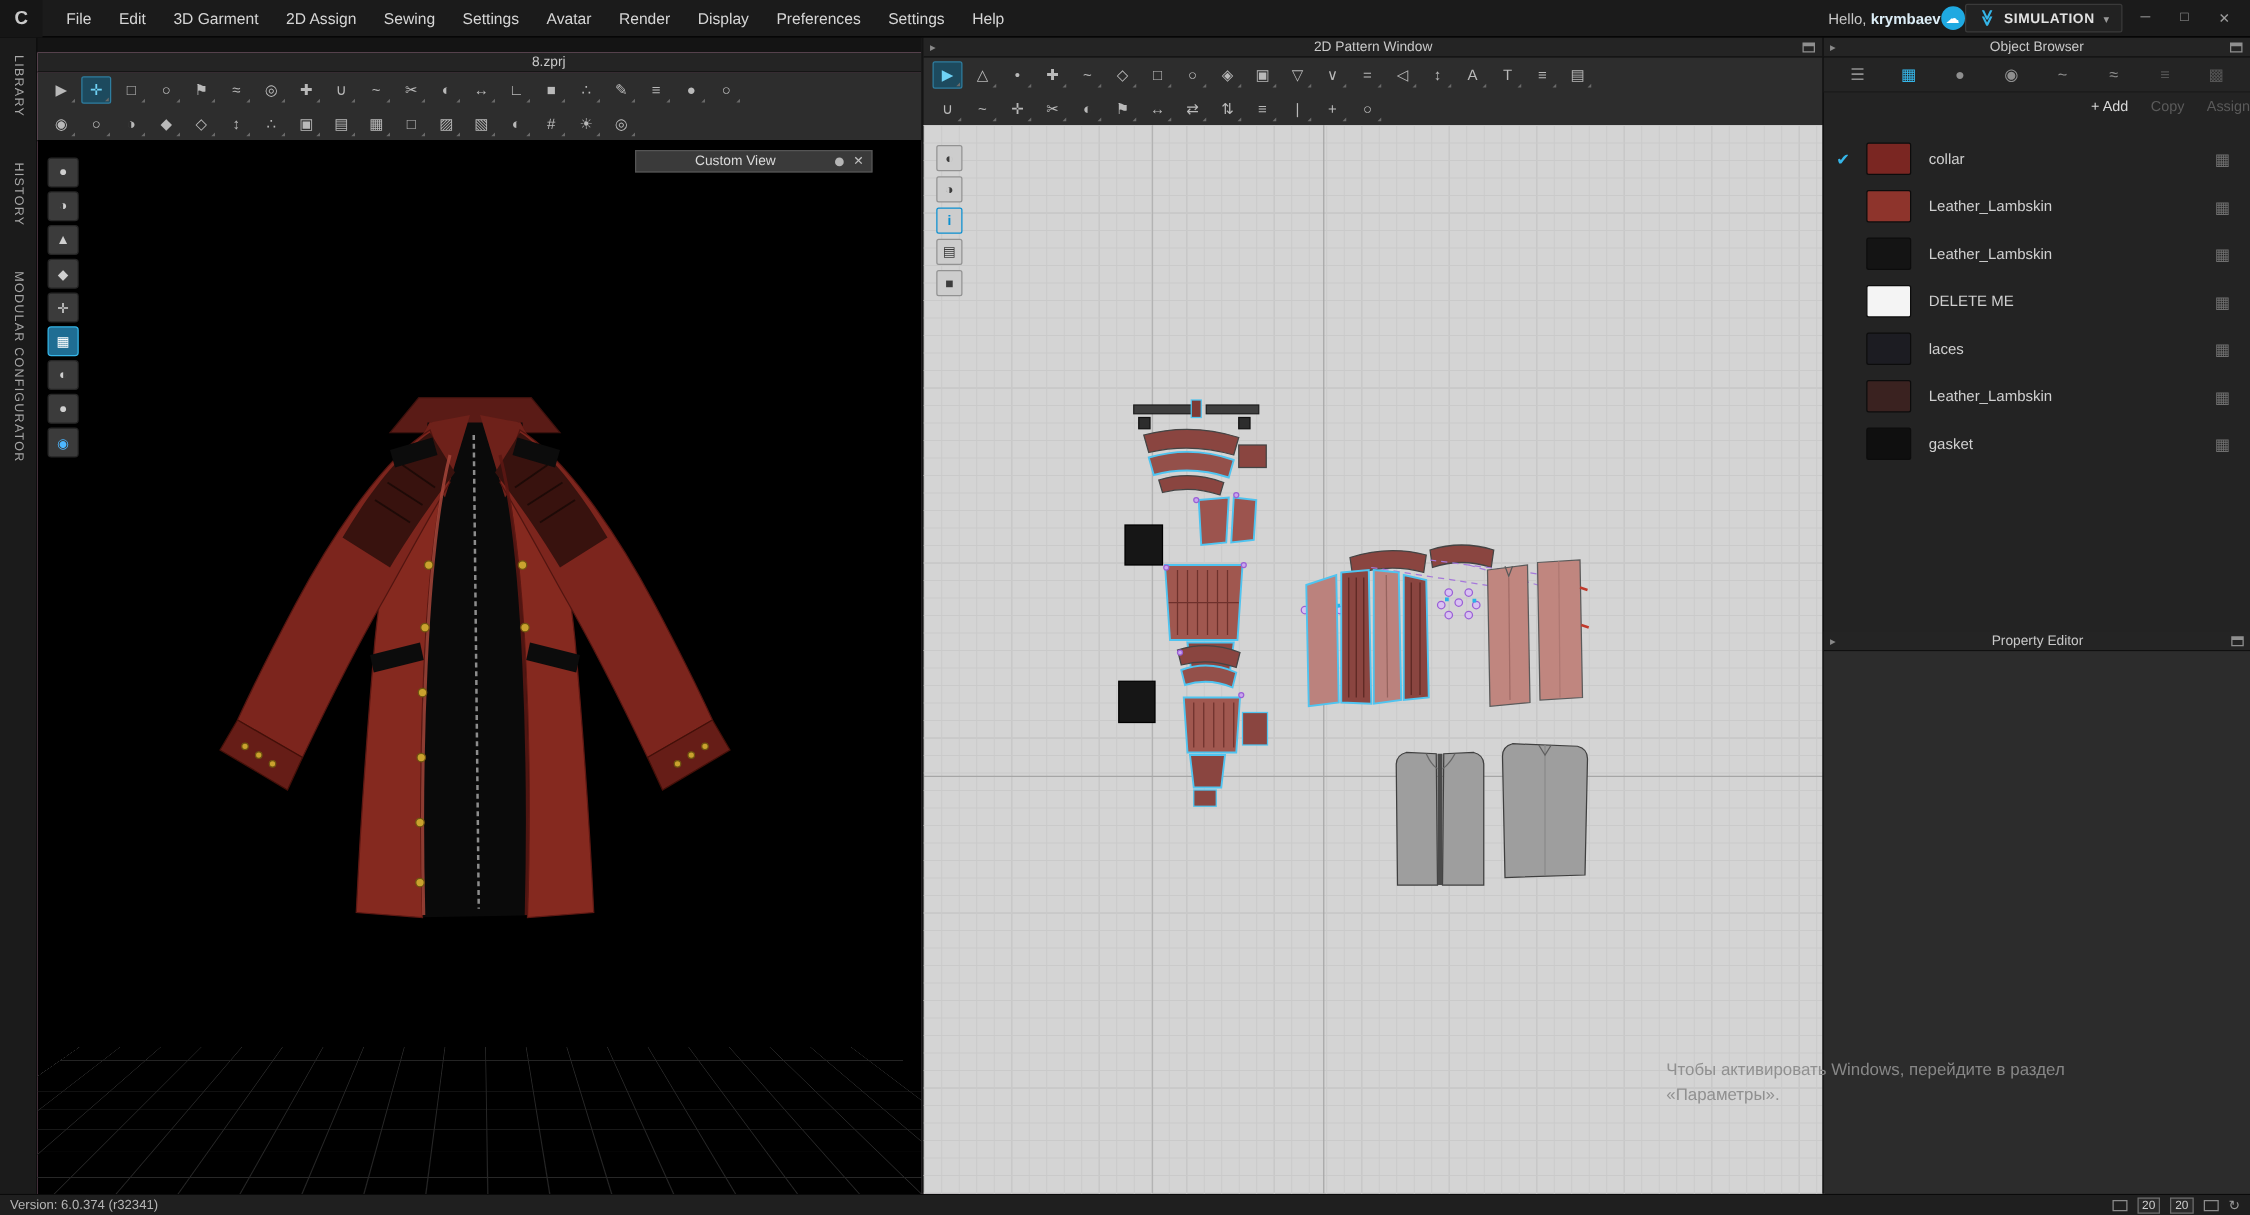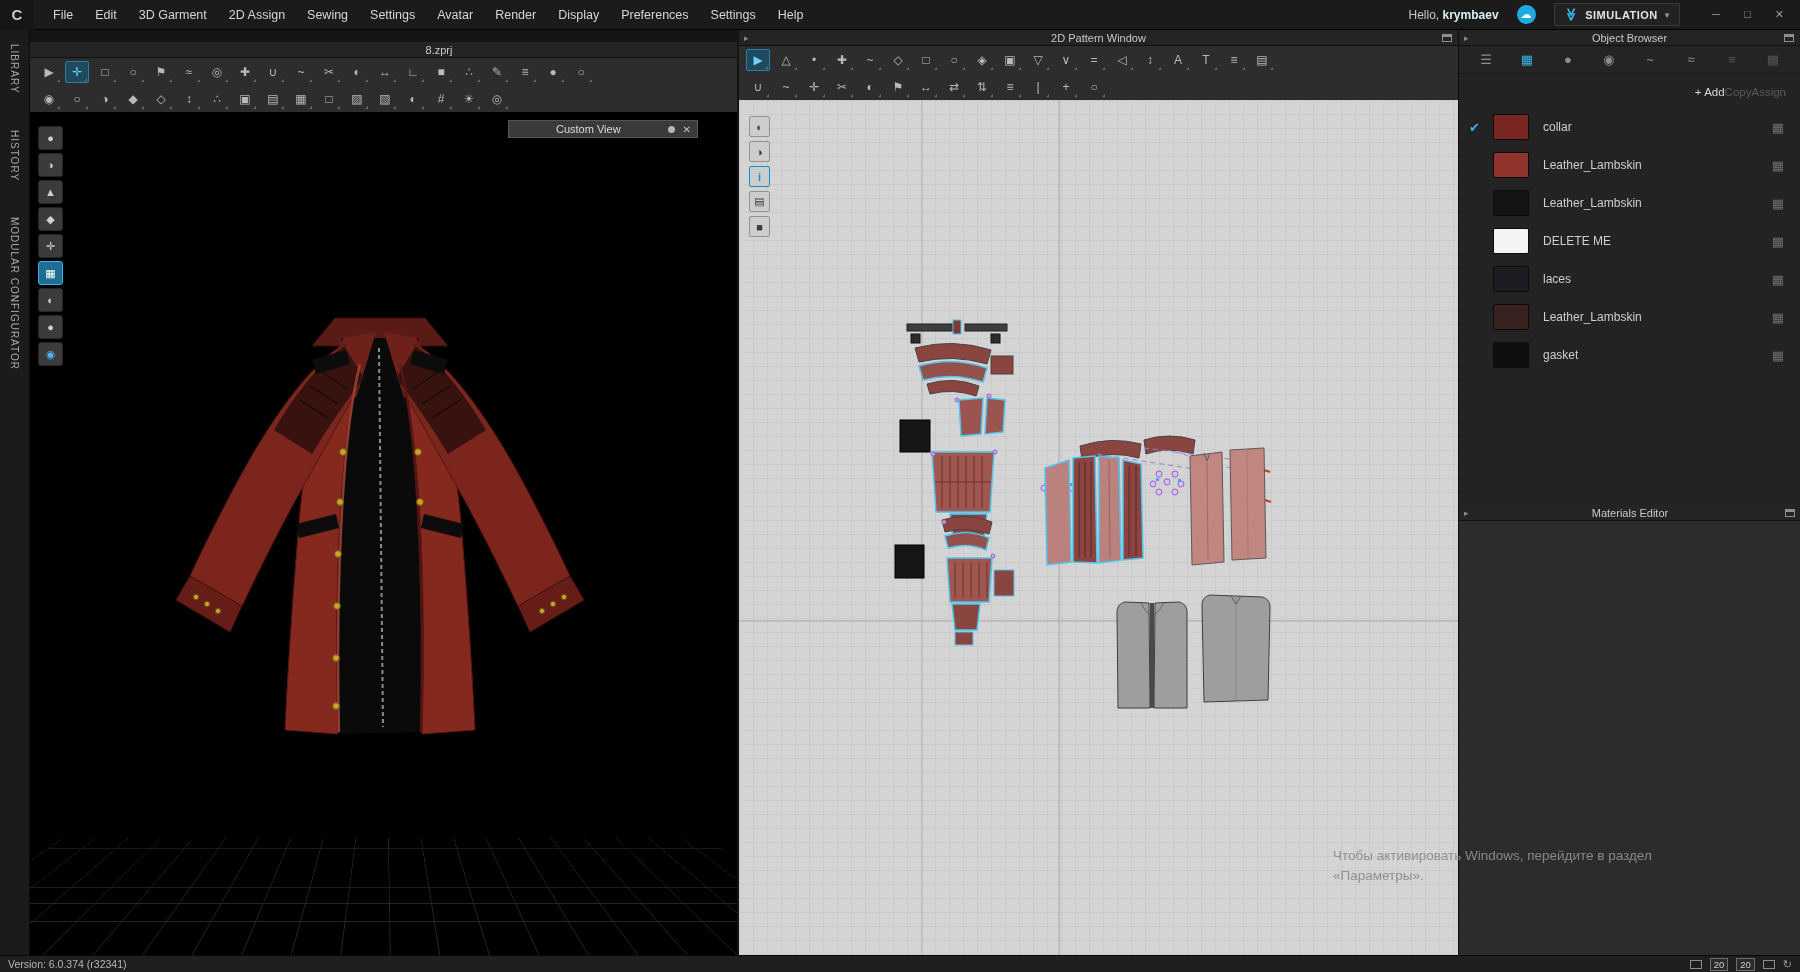--- a/index.html
+++ b/index.html
@@ -4,21 +4,21 @@
 <style>
   *{margin:0;padding:0;box-sizing:border-box}
   html,body{width:1800px;height:972px;overflow:hidden}
   body{position:relative;background:#141414;font-family:"Liberation Sans",sans-serif;color:#cccccc;-webkit-user-select:none;user-select:none}
 
   
   #topbar{position:absolute;left:0;top:0;width:1800px;height:30px;background:#1b1b1b;border-bottom:1px solid #000;display:flex;align-items:center;z-index:30}
   #logo{width:34px;height:30px;display:flex;align-items:center;justify-content:center;background:#161616;color:#c9c9c9;font-weight:bold;font-size:15px}
   #menus{display:flex;margin-left:8px}
   .menu-item{padding:0 11px;height:30px;line-height:30px;font-size:12.5px;color:#d6d6d6;cursor:default}
-  #top-right{margin-left:auto;display:flex;align-items:center;gap:18px;padding-right:10px}
+  #top-right{margin-left:auto;display:flex;align-items:center;padding-right:10px}
   .greet{font-size:12px;color:#c7c7c7}
   .greet b{color:#dcedf6;font-weight:bold}
   .cloudico{width:19px;height:19px;border-radius:50%;background:#1fa9e1;color:#fff;font-size:11px;display:flex;align-items:center;justify-content:center}
   .simctl{display:flex;align-items:center;gap:7px;padding:3px 10px;border:1px solid #3a3a3a;border-radius:2px;background:#222}
   .simchev{color:#35b6e9;font-weight:bold;font-size:13px;display:inline-block;transform:rotate(90deg)}
   .simlabel{font-size:11px;font-weight:bold;letter-spacing:.5px;color:#e2e2e2}
   .simdd{color:#9a9a9a;font-size:9px}
   #winctl{display:flex;gap:24px;margin-left:14px;padding-right:6px}
   .wbtn{color:#9c9c9c;font-size:11px}
 
@@ -58,21 +58,21 @@
   .stool2{width:21px;height:21px;background:#cdcdcd;border:1px solid #929292;border-radius:2px;color:#3c3c3c;font-size:11px;display:flex;align-items:center;justify-content:center}
   .stool2.active{color:#0a8fd0;font-weight:bold;border-color:#0a8fd0}
   #pattern-svg{position:absolute;left:0;top:0;width:721px;height:855px}
 
   
   #rpanel{position:absolute;left:1458px;top:30px;width:342px;height:925px;background:#232323;border-left:1px solid #0b0b0b}
   #ob-tabs{height:28px;display:flex;align-items:center;justify-content:space-between;padding:0 16px;background:#242424;border-bottom:1px solid #1a1a1a}
   .obtab{color:#8f8f8f;font-size:13px;width:22px;text-align:center}
   .obtab.active{color:#35b6e9}
   .obtab.dim{color:#545454}
-  #ob-actions{height:24px;display:flex;align-items:center;justify-content:flex-end;padding-right:14px;margin-top:6px}
+  #ob-actions{height:24px;display:flex;align-items:flex-start;justify-content:flex-end;gap:18px;padding-right:0;margin-top:6px}
   .ob-btn{font-size:11.5px;color:#d8d8d8}
   .ob-btn.dim{color:#5a5a5a}
   #ob-list{margin-top:4px}
   .ob-row{height:38px;display:flex;align-items:center;padding:0 10px}
   .ob-check{width:24px;color:#35b6e9;font-size:13px;visibility:hidden}
   .ob-check.on{visibility:visible}
   .ob-swatch{width:36px;height:26px;border:1px solid #0c0c0c;border-radius:2px;flex:none}
   .ob-label{margin-left:14px;font-size:12px;color:#cfcfcf;white-space:nowrap}
   .ob-fab{margin-left:auto;margin-right:6px;color:#6f6f6f;font-size:13px}
   #pe-head{position:absolute;left:0;top:475px;width:342px}
@@ -689,21 +689,21 @@
 
       <div class="ob-row">
         <span class="ob-check">✔</span>
         <span class="ob-swatch" style="background: rgb(15, 15, 15);"></span>
         <span class="ob-label">gasket</span>
         <span class="ob-fab">▦</span>
       </div>
     </div>
   <div id="pe-head" class="phead">
     <span class="hleft">▸</span>
-    <span>Materials Editor</span>
+    <span>Property Editor</span>
     <span class="fico"></span>
   </div>
   <div id="pe-body"></div>
 </div>
 
 <div id="watermark">
   <div id="wm2">Чтобы активировать Windows, перейдите в раздел</div>
   <div id="wm3">«Параметры».</div>
 </div>
 

